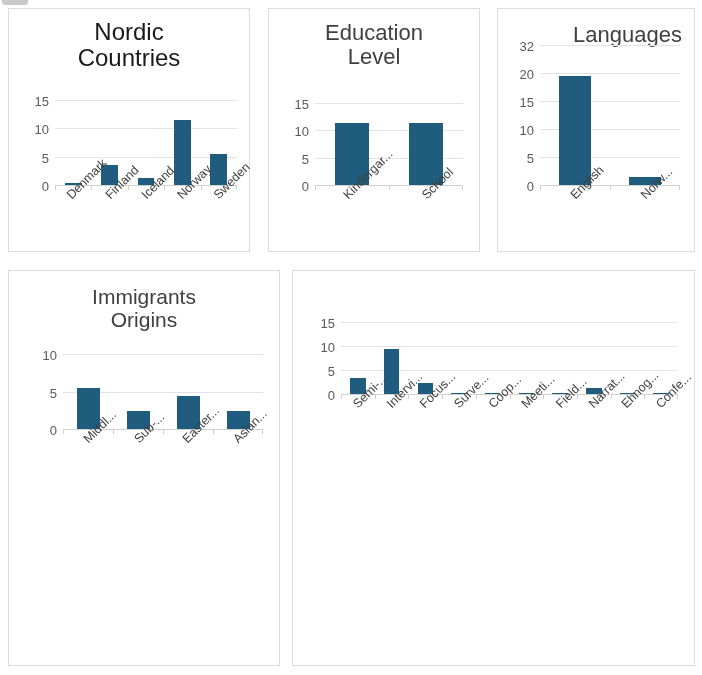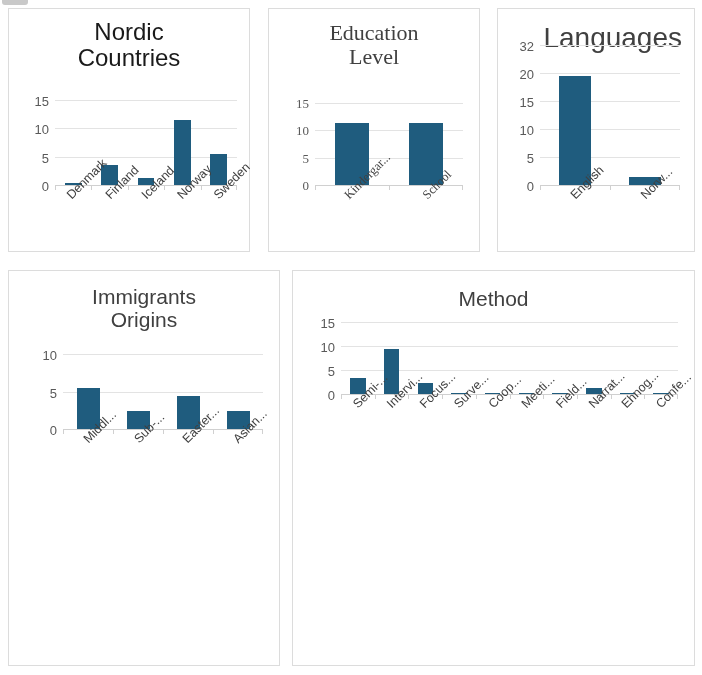--- a/index.html
+++ b/index.html
@@ -25,35 +25,35 @@
     border-radius: 0 0 3px 3px;
   }
   .card {
     position: absolute;
     background: #ffffff;
     border: 1px solid #dcdcdc;
     box-sizing: border-box;
   }
   
   #card-nordic     { left: 8px;   top: 8px;   width: 242px; height: 244px; }
-  #card-education  { left: 268px; top: 8px;   width: 212px; height: 244px; font-family: Liberation Serif, serif; }
+  #card-education  { left: 268px; top: 8px;   width: 212px; height: 244px; }
   #card-languages  { left: 497px; top: 8px;   width: 198px; height: 244px; }
   #card-immigrants { left: 8px;   top: 270px; width: 272px; height: 396px; }
   #card-method     { left: 292px; top: 270px; width: 403px; height: 396px; }
 
   .chart-title {
     text-align: center;
     color: #404040;
     font-weight: 400;
     line-height: 1.1;
     white-space: pre-line;
   }
   #card-nordic .chart-title     { font-size: 24px; padding-top: 10px; color: #1a1a1a; }
   #card-education .chart-title  { font-size: 22px; padding-top: 12px; }
-  #card-languages .chart-title  { font-size: 28px; padding-top: 14px; text-align: right; padding-right: 12px; }
+  #card-languages .chart-title  { font-size: 22px; padding-top: 14px; text-align: right; padding-right: 12px; }
   #card-immigrants .chart-title { font-size: 21px; padding-top: 14px; }
   #card-method .chart-title     { font-size: 21px; padding-top: 16px; }
 
   
   .plot {
     position: absolute;
     box-sizing: border-box;
   }
   .axis-labels {
     position: absolute;
@@ -309,21 +309,20 @@
           <div class="xtick">Easter...</div>
         </div>
         <div class="xtick-slot">
           <div class="xtick">Asian...</div>
         </div>
       </div>
 
   </div>
 
   <div class="card" id="card-method">
-    <div class="chart-title">Method</div>
     <div class="plot" id="plot-method" style="left:48px; top:52px; right:16px; height:72px;">
       <div class="axis-labels">
           <div class="ytick" style="bottom: auto; top: 100%;">0</div>
           <div class="gridline" style="bottom: 33.3333%;"></div>
           <div class="ytick" style="bottom: auto; top: 66.6667%;">5</div>
           <div class="gridline" style="bottom: 66.6667%;"></div>
           <div class="ytick" style="bottom: auto; top: 33.3333%;">10</div>
           <div class="gridline" style="bottom: 100%;"></div>
           <div class="ytick" style="bottom: auto; top: 0%;">15</div>
         </div>

